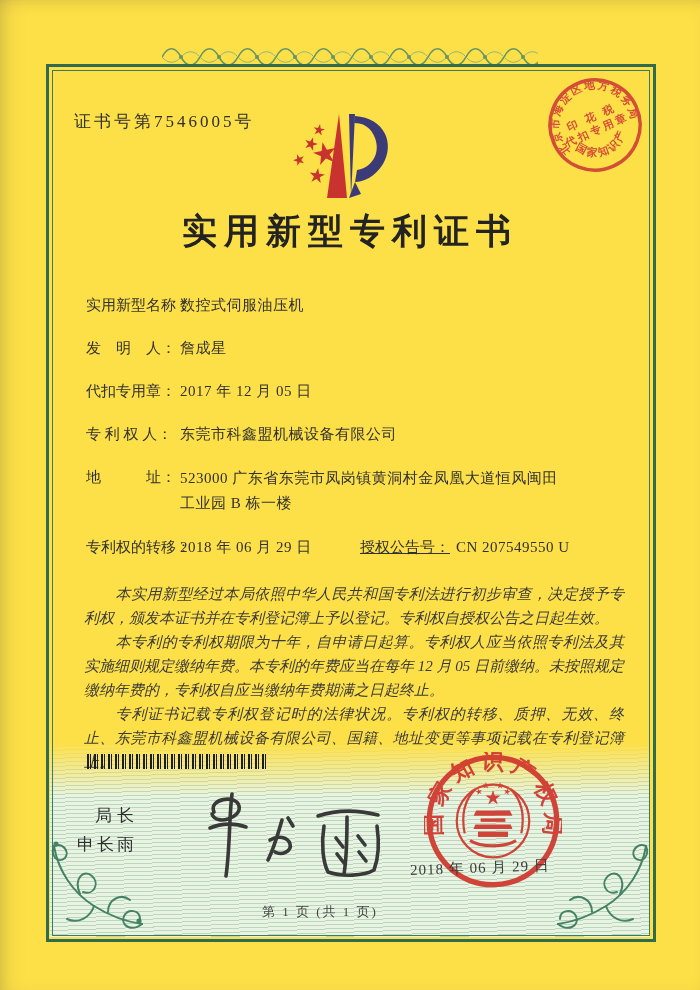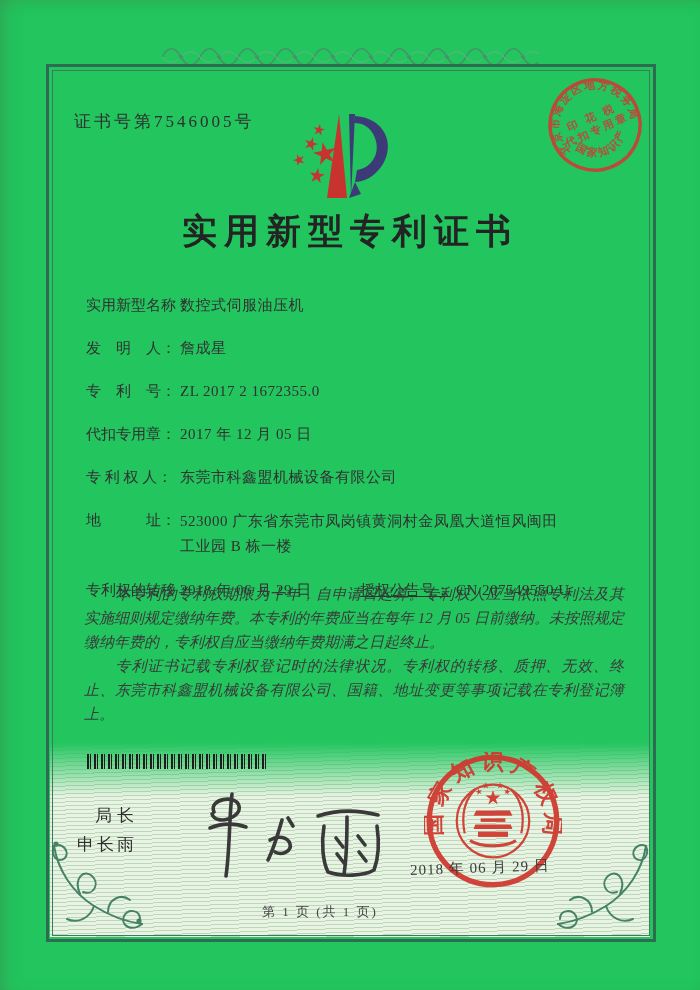--- a/index.html
+++ b/index.html
@@ -1,17 +1,17 @@
 <!DOCTYPE html>
 <html><head>
 <meta charset="utf-8">
 <style>
   html,body{margin:0;padding:0;}
   body{font-family:"Liberation Serif","DejaVu Serif",serif;}
-  #page{position:relative;width:700px;height:990px;background:#22c55e;overflow:hidden;
+  #page{position:relative;width:700px;height:990px;background:#fde047;overflow:hidden;
         box-shadow:inset 14px 0 22px -14px rgba(90,85,60,.35), inset 0 10px 18px -12px rgba(90,85,60,.25);}
   
   #frame{position:absolute;left:46px;top:64px;width:604px;height:872px;border:3px solid #2e6b50;z-index:2;pointer-events:none;}
   #frame::after{content:"";position:absolute;left:3px;top:3px;right:3px;bottom:3px;border:1px solid #3d7a5e;}
   
   #greenzone{position:absolute;left:50px;top:742px;width:600px;height:195px;z-index:1;
      background-color:#e9f3e3;
      background-image:repeating-linear-gradient(178deg, rgba(110,170,120,.38) 0 1px, rgba(255,255,255,0) 1px 4px);
      -webkit-mask-image:linear-gradient(to bottom, transparent 0, #000 55px);
      mask-image:linear-gradient(to bottom, transparent 0, #000 55px);}
@@ -110,40 +110,38 @@
   <div class="title">实用新型专利证书</div>
 
   <div id="fields">
     <div class="row">
       <span class="flabel">实用新型名称：</span><span class="fvalue">数控式伺服油压机</span>
     </div>
     <div class="row">
       <span class="flabel">发　明　人：</span><span class="fvalue">詹成星</span>
     </div>
     <div class="row">
-      <span class="flabel">专　利　号：</span><span class="fvalue">ZL 2017 2 1672355.0</span>
-    </div>
-    <div class="row">
       <span class="flabel">代扣专用章：</span><span class="fvalue">2017 年 12 月 05 日</span>
     </div>
     <div class="row">
       <span class="flabel">专 利 权 人：</span><span class="fvalue">东莞市科鑫盟机械设备有限公司</span>
     </div>
     <div class="row addr">
       <span class="flabel">地　　　址：</span><span class="fvalue">523000 广东省东莞市凤岗镇黄洞村金凤凰大道恒风闽田工业园 B 栋一楼</span>
     </div>
     <div class="row grant">
       <span class="flabel">专利权的转移：</span><span class="fvalue">2018 年 06 月 29 日</span>
       <span class="grant-right">
         <span class="flabel">授权公告号：</span><span class="fvalue">CN 207549550 U</span>
       </span>
     </div>
   </div>
 
   <div id="paras">
+    <p>本实用新型经过本局依照中华人民共和国专利法进行初步审查，决定授予专利权，颁发本证书并在专利登记簿上予以登记。专利权自授权公告之日起生效。</p>
     <p>本专利的专利权期限为十年，自申请日起算。专利权人应当依照专利法及其实施细则规定缴纳年费。本专利的年费应当在每年 12 月 05 日前缴纳。未按照规定缴纳年费的，专利权自应当缴纳年费期满之日起终止。</p>
     <p>专利证书记载专利权登记时的法律状况。专利权的转移、质押、无效、终止、东莞市科鑫盟机械设备有限公司、国籍、地址变更等事项记载在专利登记簿上。</p>
   </div>
 
   <div id="barcode"></div>
 
   <div class="sig-title">局长</div>
   <div class="sig-name">申长雨</div>
 
   <svg id="signature" width="200" height="88" viewBox="0 0 200 88">

